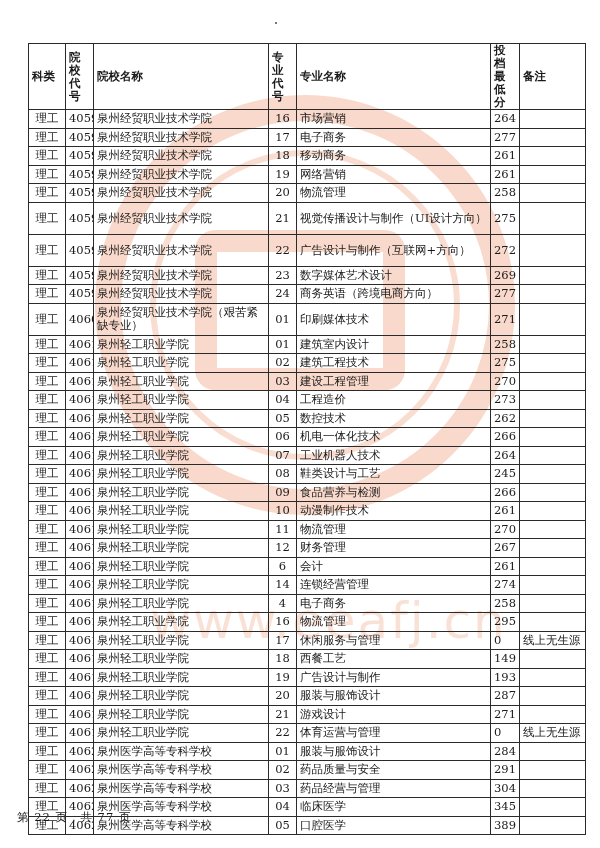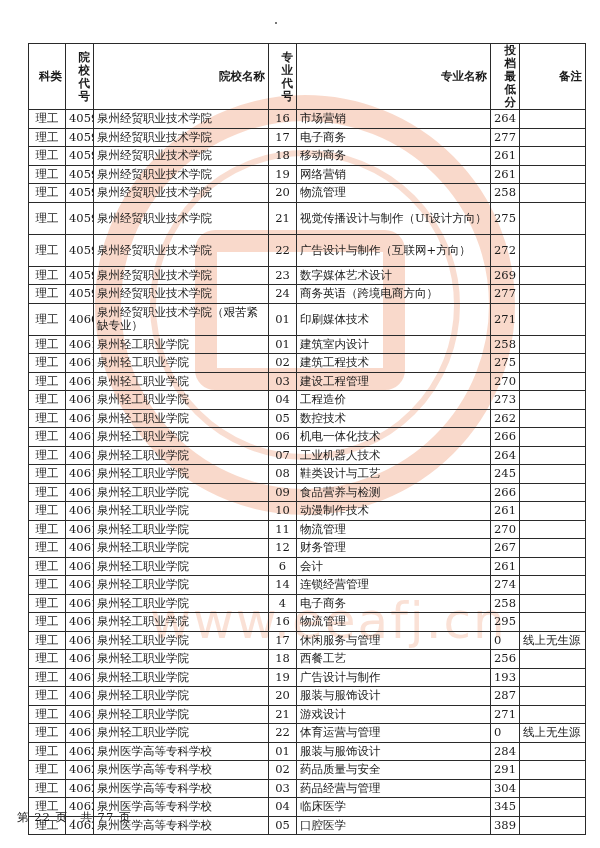--- a/index.html
+++ b/index.html
@@ -24,21 +24,21 @@
     font-size: 50px; color: rgba(232, 120, 70, 0.22); letter-spacing: 2px; pointer-events: none;
   }
   .dot { position: absolute; left: 275px; top: 22px; width: 2px; height: 2px; background: #777; }
   table.grid {
     position: absolute; left: 28px; top: 43px; width: 557px; border-collapse: collapse; table-layout: fixed;
     font-size: 11.5px; background: transparent; z-index: 2;
   }
   table.grid th, table.grid td {
     border: 1px solid #2a2a2a; padding: 0 3px; line-height: 13px; overflow: hidden;
   }
-  table.grid th { font-weight: bold; text-align: right; font-size: 11.5px; height: 51px; }
+  table.grid th { font-weight: bold; text-align: left; font-size: 11.5px; height: 51px; }
   table.grid td { height: 17.5px; }
   table.grid tr.tall td { height: 31px; }
   td.c { text-align: center; }
   td.r { }
   td.l { text-align: left; }
   .footer {
     position: absolute; left: 17px; width: 565px; top: 810px; text-align: left; font-size: 11.5px; letter-spacing: 1px;
   }
 </style>
 </head>
@@ -314,21 +314,21 @@
         <td class="l">休闲服务与管理</td>
         <td class="r">0</td>
         <td class="l">线上无生源</td>
       </tr>
       <tr>
         <td class="c">理工</td>
         <td class="c">4061</td>
         <td class="l">泉州轻工职业学院</td>
         <td class="c">18</td>
         <td class="l">西餐工艺</td>
-        <td class="r">256</td>
+        <td class="r">149</td>
         <td class="l"></td>
       </tr>
       <tr>
         <td class="c">理工</td>
         <td class="c">4061</td>
         <td class="l">泉州轻工职业学院</td>
         <td class="c">19</td>
         <td class="l">广告设计与制作</td>
         <td class="r">193</td>
         <td class="l"></td>

